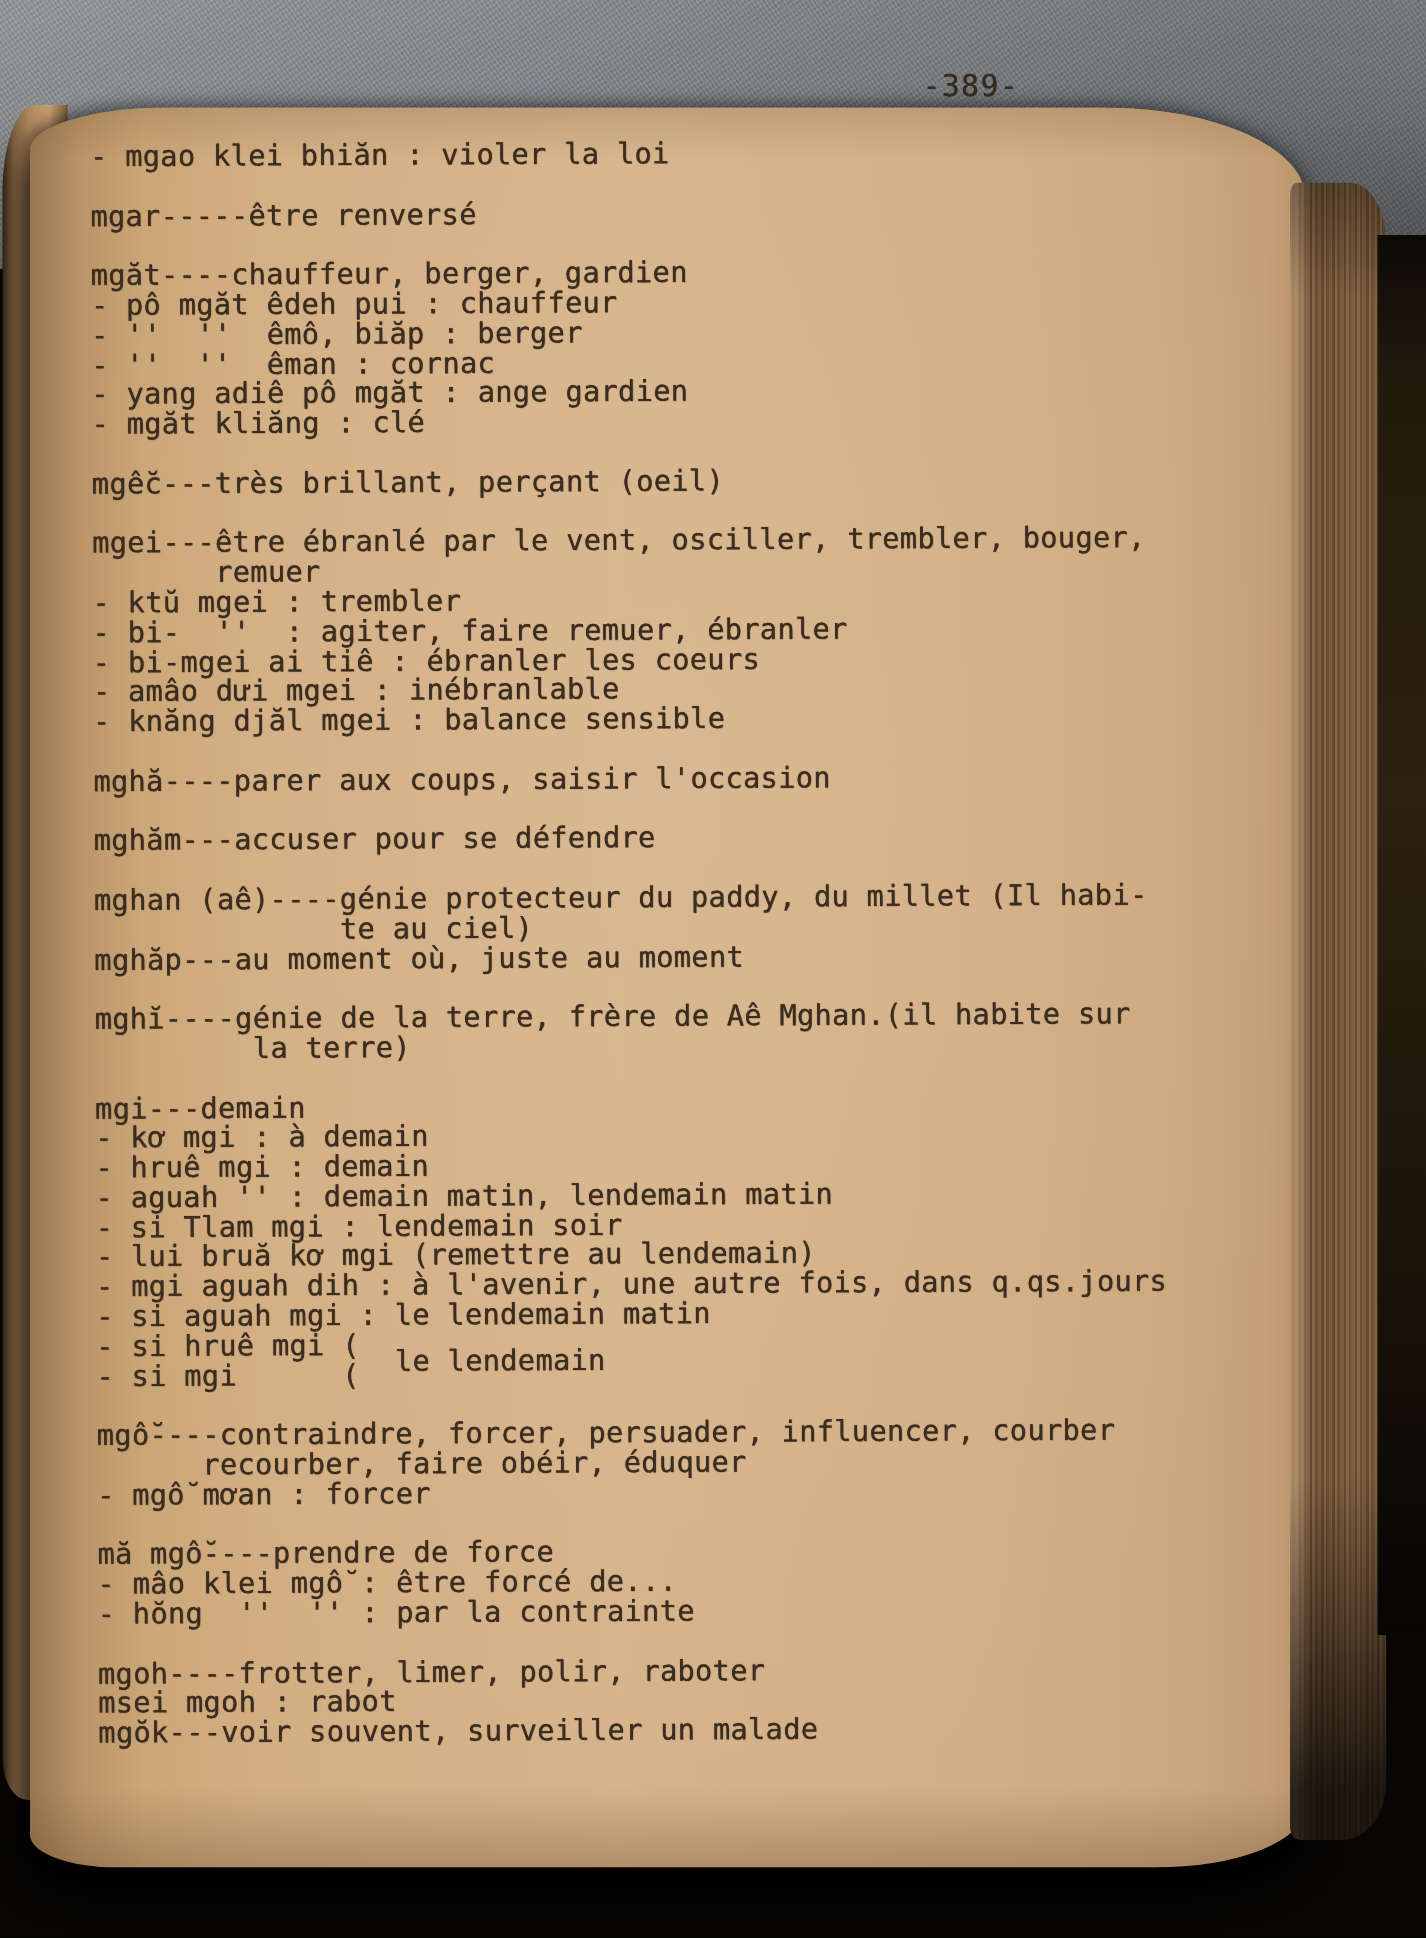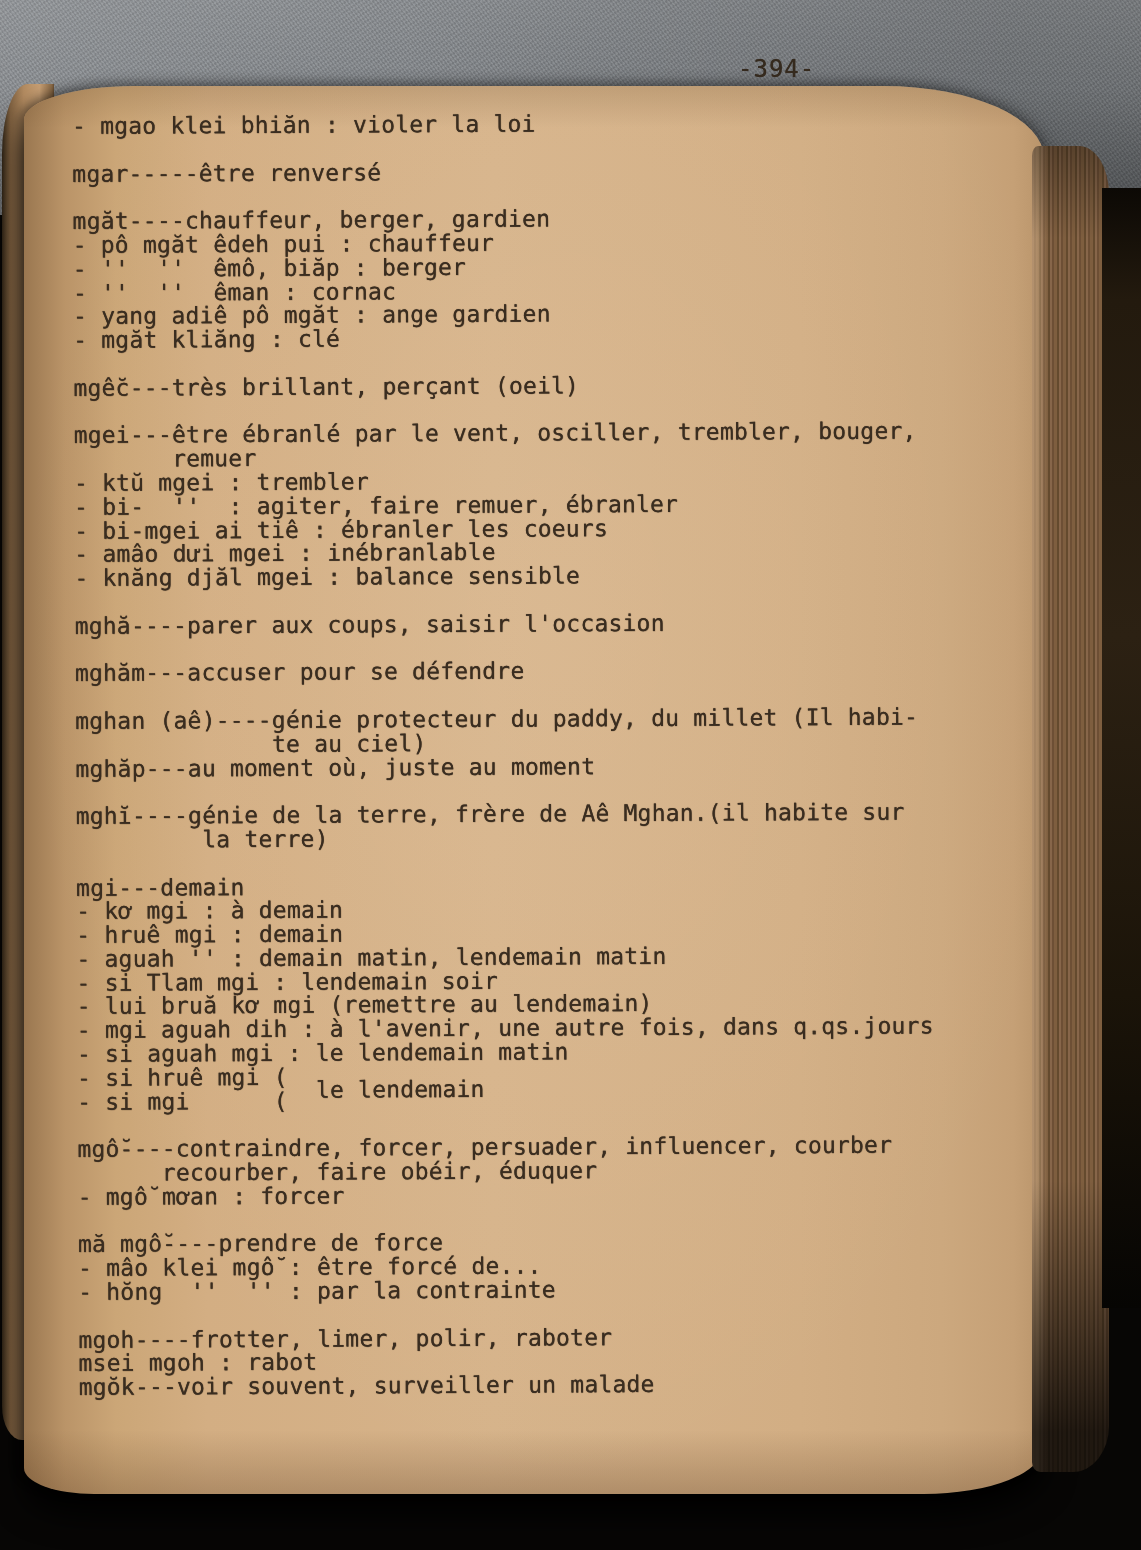--- a/index.html
+++ b/index.html
@@ -80,21 +80,21 @@
 </head>
 <body>
 
 <div id="scene">
   <div class="fabric"></div>
   <div class="prev-page"></div>
   <div class="page"></div>
   <div class="stack"></div>
   <div class="cover"></div>
 
-  <div class="page-number">-394-</div>
+  <div class="page-number">-389-</div>
 
   <div class="text-layer">
       <div class="line">- mgao klei bhiăn : violer la loi</div>
       <div class="line"></div>
       <div class="line">mgar-----être renversé</div>
       <div class="line"></div>
       <div class="line">mgăt----chauffeur, berger, gardien</div>
       <div class="line">- pô mgăt êdeh pui : chauffeur</div>
       <div class="line">- ''  ''  êmô, biăp : berger</div>
       <div class="line">- ''  ''  êman : cornac</div>

